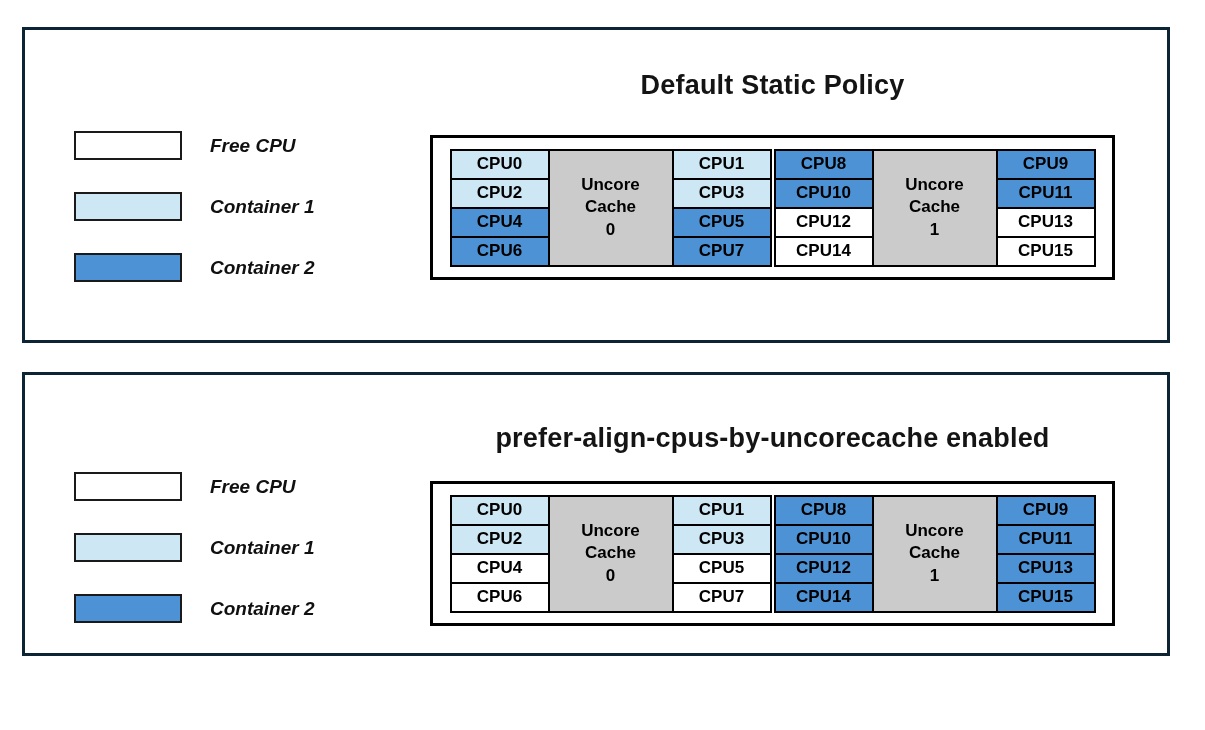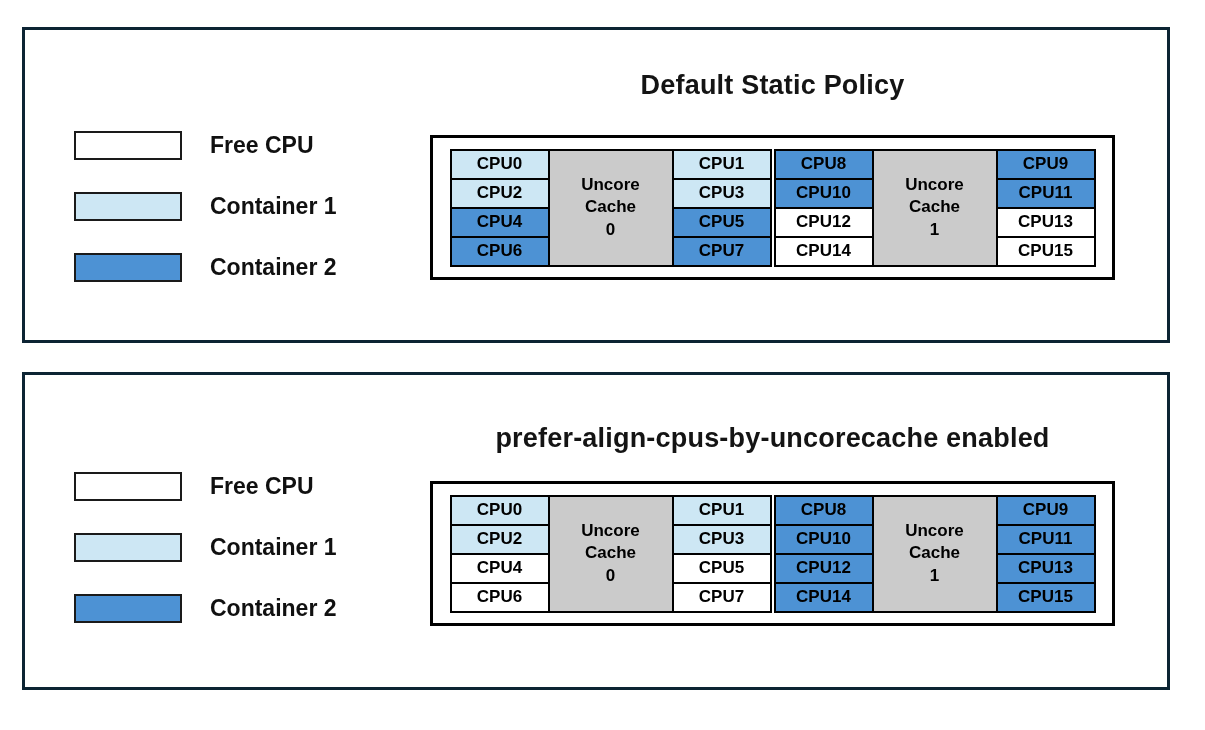--- a/index.html
+++ b/index.html
@@ -17,21 +17,21 @@
   }
   .panel {
     position: absolute;
     left: 22px;
     width: 1148px;
     background: #ffffff;
     border: 3px solid #0C2433;
     box-sizing: border-box;
   }
   .panel-0 { top: 27px;  height: 316px; }
-  .panel-1 { top: 372px; height: 318px; }
+  .panel-1 { top: 372px; height: 284px; }
 
   .title {
     position: absolute;
     left: 405px;
     width: 685px;
     text-align: center;
     font-size: 27px;
     font-weight: bold;
     color: #141414;
     letter-spacing: 0.2px;
@@ -55,24 +55,25 @@
     gap: 28px;
   }
   .swatch {
     width: 108px;
     height: 29px;
     border: 2px solid #1a1a1a;
     box-sizing: border-box;
     flex: 0 0 auto;
   }
   .legend-label {
-    font-size: 23px;
+    font-size: 19px;
     font-weight: bold;
     color: #101010;
     white-space: nowrap;
+    font-style: italic;
   }
 
   .diagram {
     position: absolute;
     left: 405px;
     width: 685px;
     height: 145px;
     border: 3px solid #000000;
     box-sizing: border-box;
     background: #ffffff;

